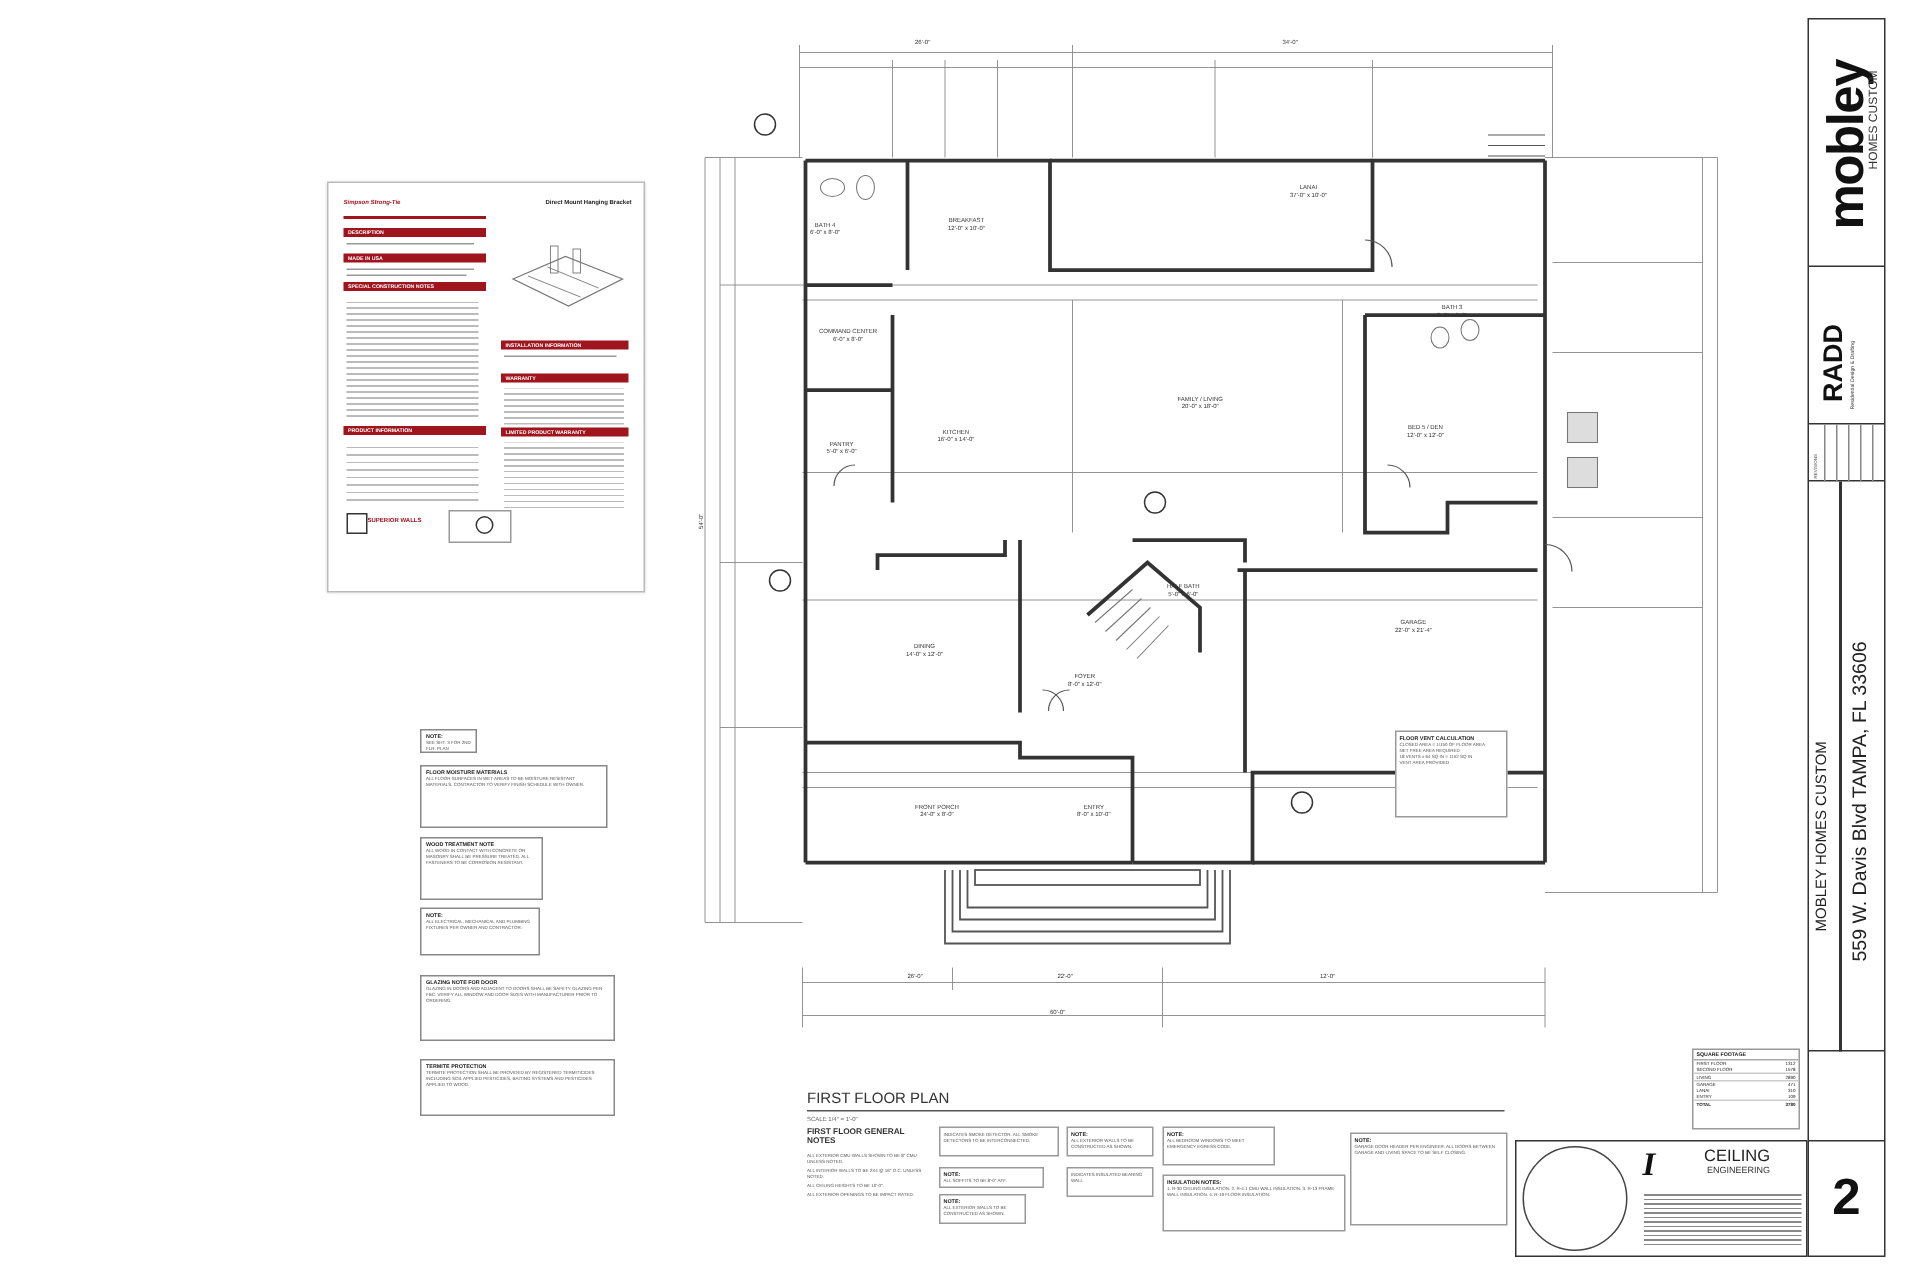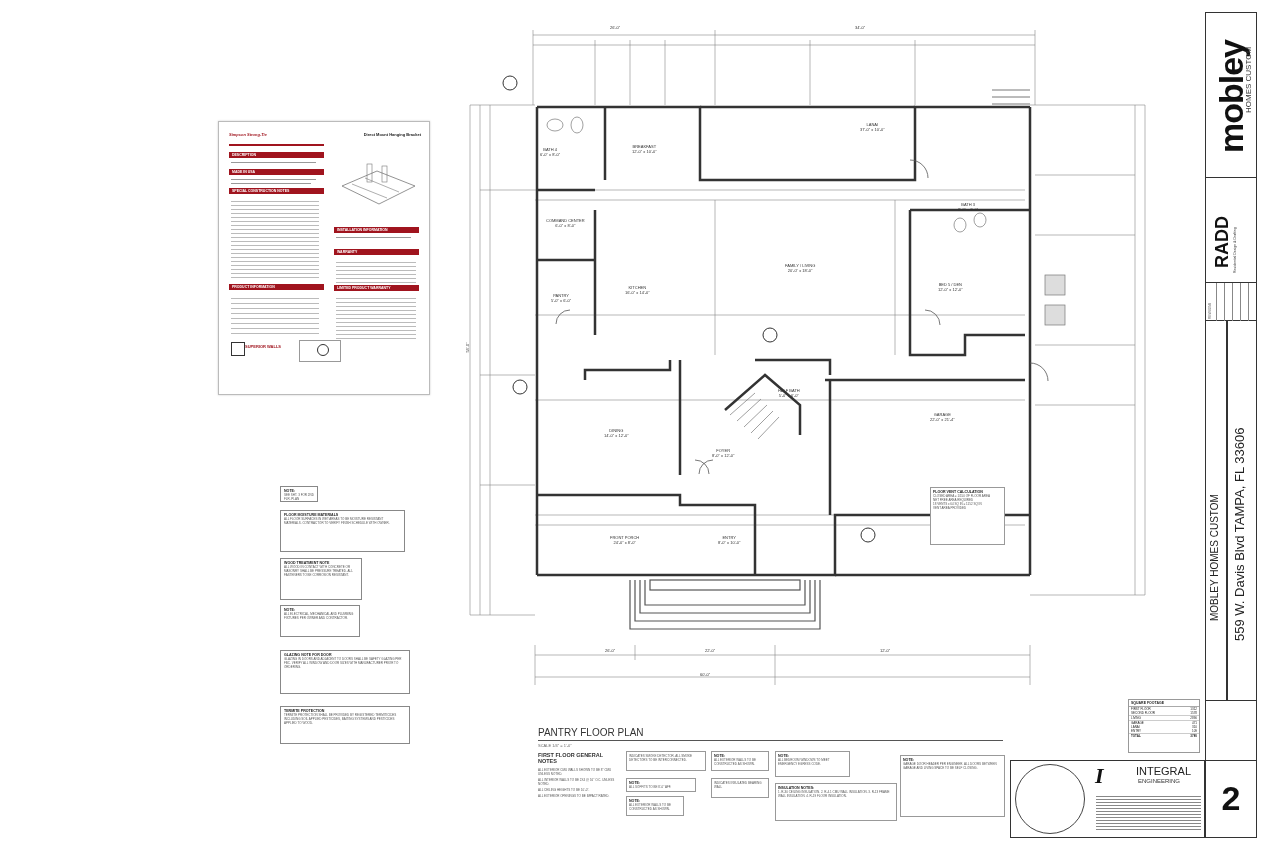--- a/index.html
+++ b/index.html
@@ -282,21 +282,21 @@
 <div class="plan-label" style="left:462px;top:345px;transform:rotate(-90deg);">54'-0"</div>
 
 <div class="bottom-note" style="left:930px;top:487px;width:75px;height:58px;">
   <span class="t">FLOOR VENT CALCULATION</span>
   <span class="b">CLOSED AREA = 1/150 OF FLOOR AREA</span>
   <span class="b">NET FREE AREA REQUIRED</span>
   <span class="b">18 VENTS x 64 SQ IN = 1152 SQ IN</span>
   <span class="b">VENT AREA PROVIDED</span>
 </div>
 
-<div class="abs" style="left:538px;top:727px;font-size:10px;color:#333;">PANTRY FLOOR PLAN</div>
+<div class="abs" style="left:538px;top:727px;font-size:10px;color:#333;">FIRST FLOOR PLAN</div>
 <div class="abs" style="left:538px;top:740px;width:465px;height:1px;background:#555;"></div>
 <div class="abs" style="left:538px;top:743px;font-size:4px;color:#666;">SCALE 1/4" = 1'-0"</div>
 
 <div class="abs" style="left:538px;top:752px;width:80px;">
   <div style="font-size:5.5px;font-weight:bold;color:#333;">FIRST FLOOR GENERAL NOTES</div>
   <div style="font-size:3px;color:#555;margin-top:4px;line-height:4px;">ALL EXTERIOR CMU WALLS SHOWN TO BE 8" CMU UNLESS NOTED.</div>
   <div style="font-size:3px;color:#555;margin-top:2px;line-height:4px;">ALL INTERIOR WALLS TO BE 2X4 @ 16" O.C. UNLESS NOTED.</div>
   <div style="font-size:3px;color:#555;margin-top:2px;line-height:4px;">ALL CEILING HEIGHTS TO BE 10'-0".</div>
   <div style="font-size:3px;color:#555;margin-top:2px;line-height:4px;">ALL EXTERIOR OPENINGS TO BE IMPACT RATED.</div>
 </div>
@@ -362,21 +362,21 @@
     </div>
   <div style="display:flex;justify-content:space-between;font-size:3px;padding:0 2px;font-weight:bold;">
       <span>TOTAL</span>
       <span>3780</span>
     </div>
 </div>
 
 <div class="abs" style="left:1010px;top:760px;width:195px;height:78px;border:1.5px solid #333;box-sizing:border-box;background:#fff;">
   <div style="position:absolute;left:4px;top:3px;width:68px;height:68px;border:1px solid #444;border-radius:50%;"></div>
   <div style="position:absolute;left:84px;top:2px;font-size:22px;font-weight:bold;font-style:italic;color:#111;font-family:'Liberation Serif',serif;">I</div>
-  <div style="position:absolute;left:125px;top:4px;font-size:11px;color:#222;">INTEGRAL</div>
+  <div style="position:absolute;left:125px;top:4px;font-size:11px;color:#222;">CEILING</div>
   <div style="position:absolute;left:127px;top:17px;font-size:6px;color:#333;">ENGINEERING</div>
   <div style="position:absolute;left:85px;top:33px;width:105px;height:38px;background:repeating-linear-gradient(#fff 0 2px,#555 2px 3px);opacity:0.7;"></div>
 </div>
 
 <div class="tb">
   <div class="cell" style="top:0;height:165px;">
     <div class="vtext" style="left:6px;top:140px;font-size:34px;font-weight:bold;color:#111;letter-spacing:-1px;">mobley</div>
     <div class="vtext" style="left:38px;top:100px;font-size:8px;color:#333;">HOMES CUSTOM</div>
   </div>
   <div class="cell" style="top:165px;height:105px;">

